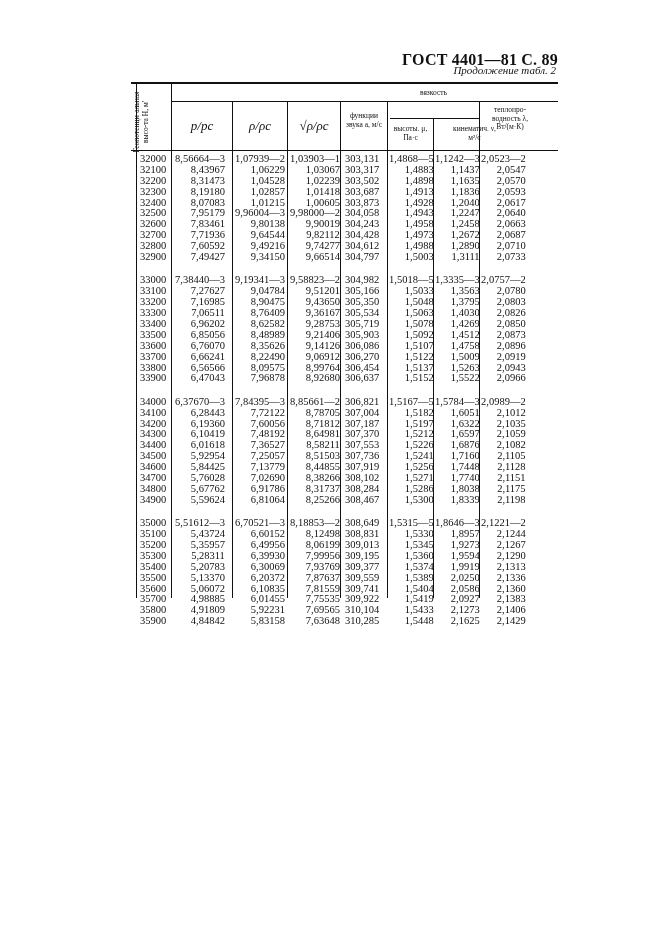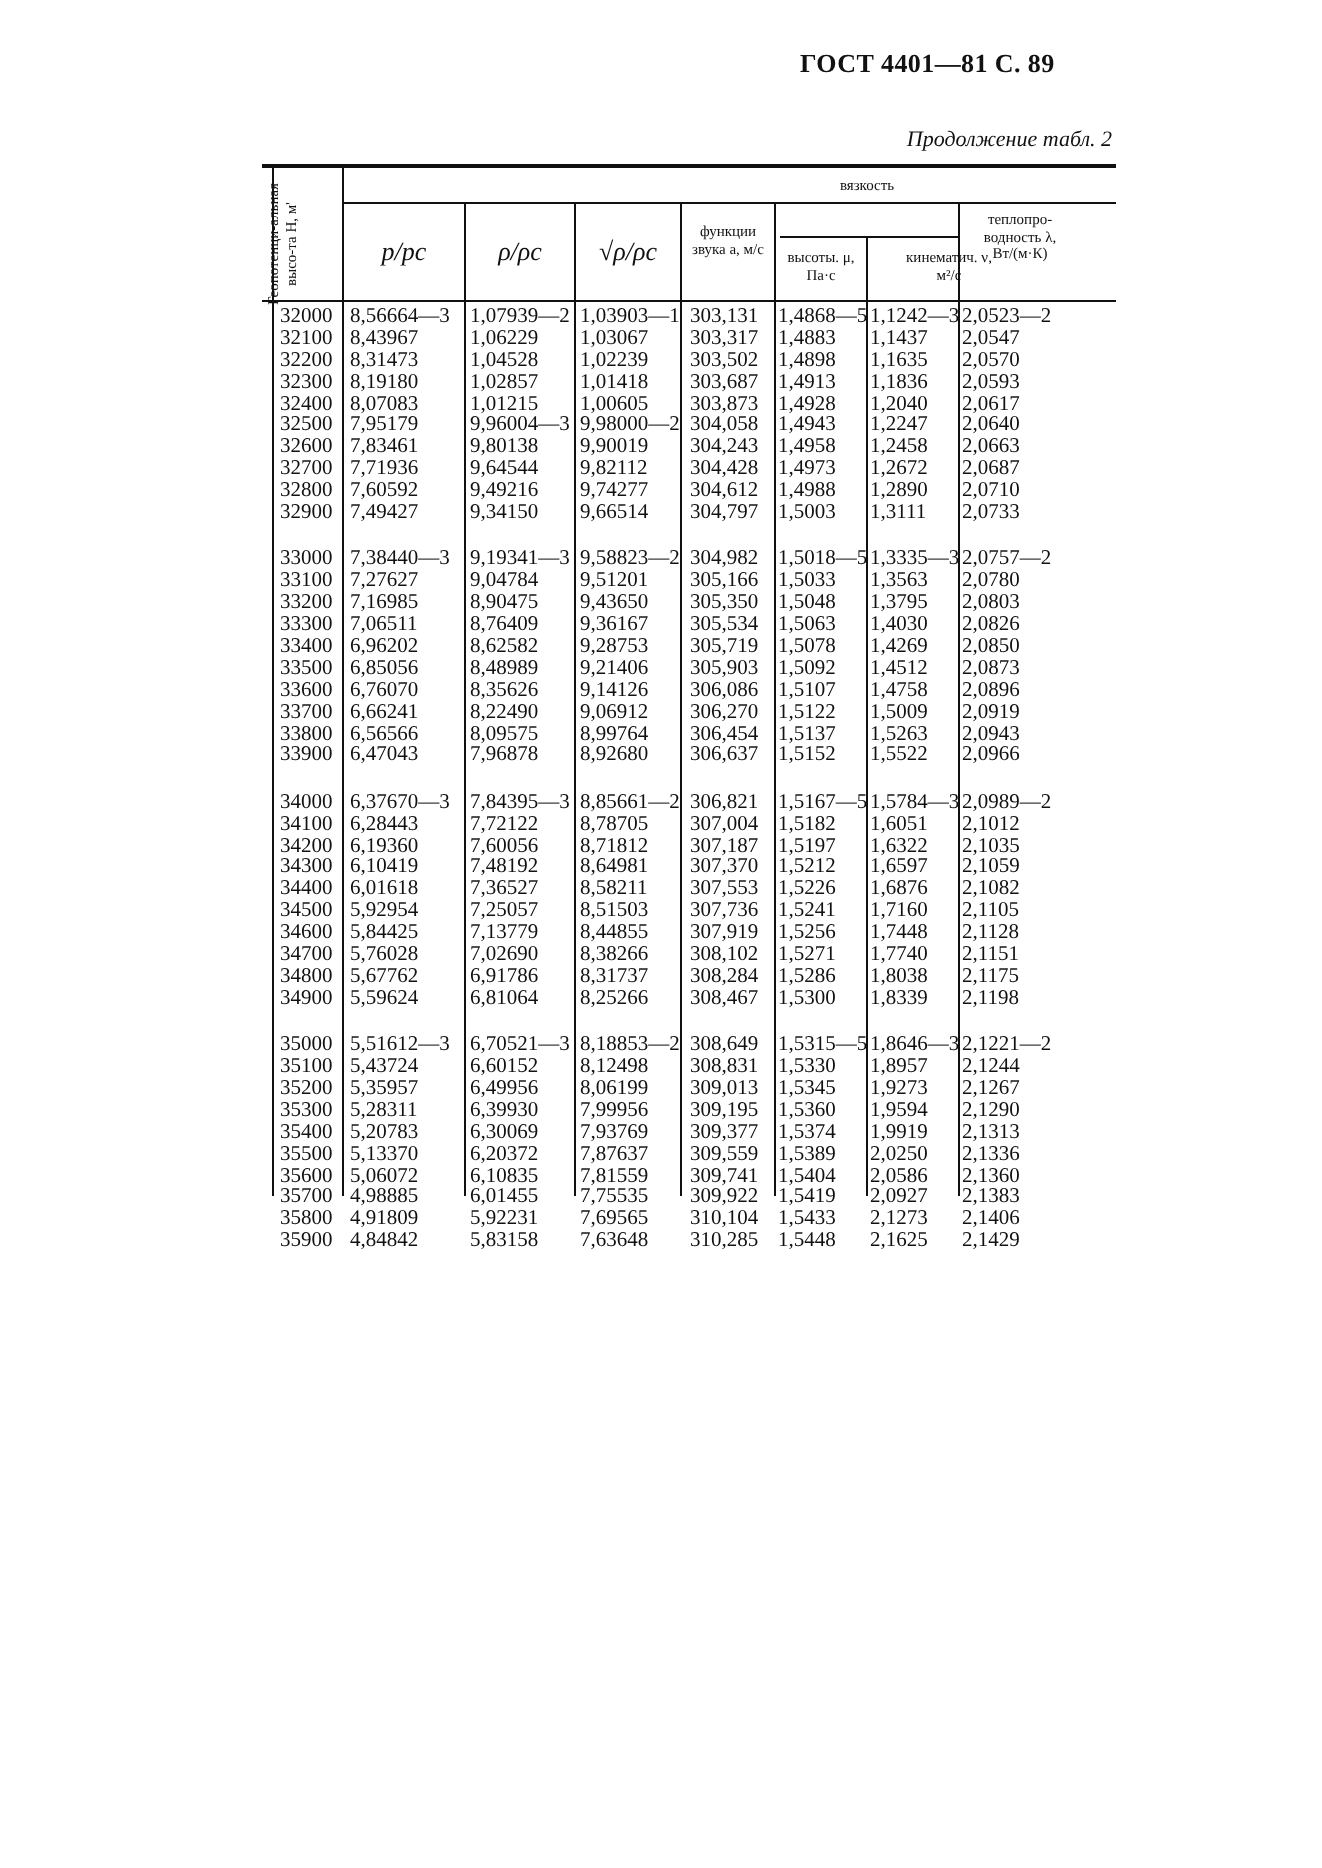--- a/index.html
+++ b/index.html
@@ -1,43 +1,43 @@
 <!DOCTYPE html>
 <html><head>
 <meta charset="utf-8">
 <style>
   html, body { margin: 0; padding: 0; background: #ffffff; }
   body {
     width: 661px; height: 934px; position: relative; overflow: hidden;
     font-family: "Liberation Serif", "DejaVu Serif", serif; color: #111;
   }
   .page-header {
-    position: absolute; left: 400px; top: 24px; width: 160px; text-align: left;
-    font-weight: bold; font-size: 13px; letter-spacing: 0.2px;
+    position: absolute; left: 400px; top: 51px; width: 160px; text-align: center;
+    font-weight: bold; font-size: 16px; letter-spacing: 0.2px;
   }
   .table-caption {
     position: absolute; left: 380px; top: 64px; width: 176px; text-align: right;
     font-style: italic; font-size: 11px;
   }
   .tbl {
     position: absolute; left: 131px; top: 82px; width: 427px; height: 516px;
   }
   .hline { position: absolute; background: #111; height: 1px; }
   .vline { position: absolute; background: #111; width: 1px; }
   .hdr {
     position: absolute; font-size: 7.5px; text-align: center; line-height: 8.5px;
   }
   .hdr-rot {
     position: absolute; left: 0; top: 0; width: 72px; height: 30px;
     transform-origin: 0 0; transform: translate(2px, 76px) rotate(-90deg);
     font-size: 7.5px; line-height: 8.5px; text-align: center;
   }
   .hdr-it { font-style: italic; font-size: 13px; }
   .col {
-    position: absolute; font-size: 10.5px; line-height: 10.9px; white-space: pre;
+    position: absolute; font-size: 10.5px; line-height: 10.9px; white-space: pre; text-align: right;
   }
   .block { margin-bottom: 12.5px; }
   .cell { display: block; height: 10.9px; }
 </style>
 </head>
 <body>
 
 <div class="page-header">ГОСТ 4401—81 С. 89</div>
 <div class="table-caption">Продолжение табл. 2</div>
 

